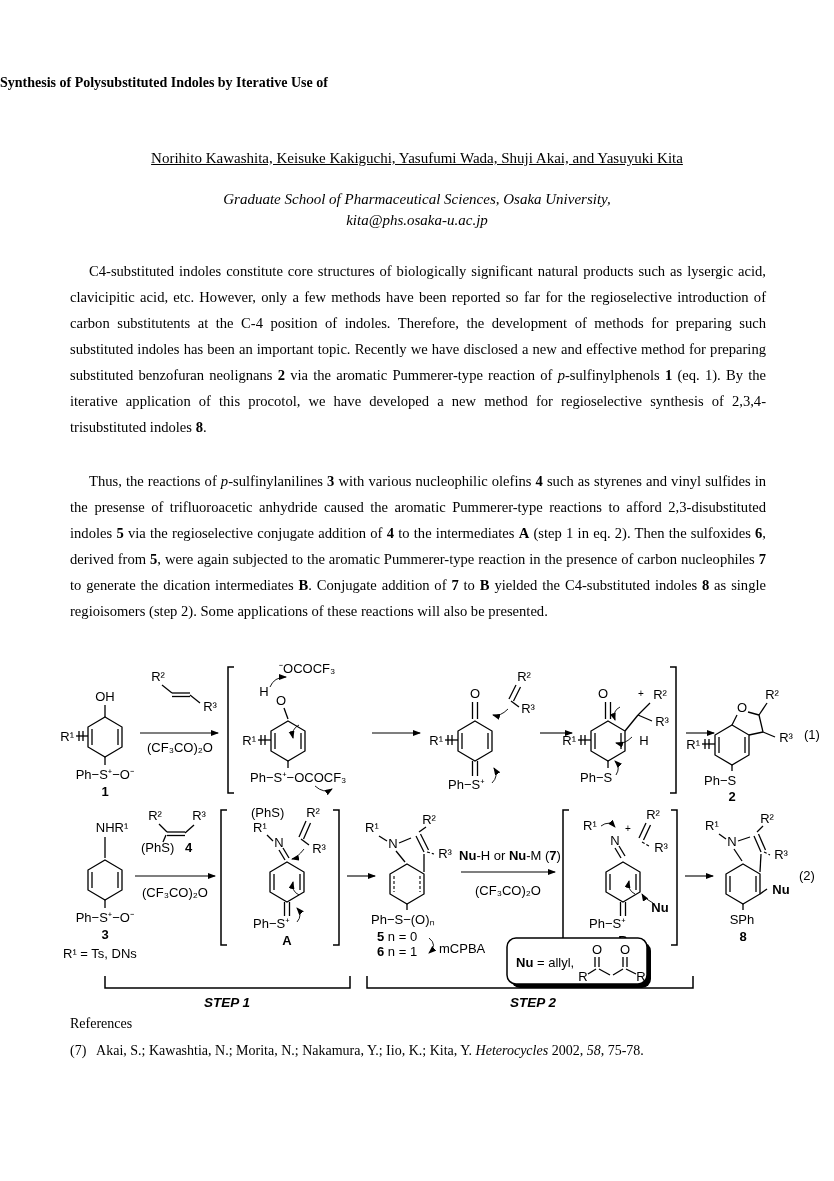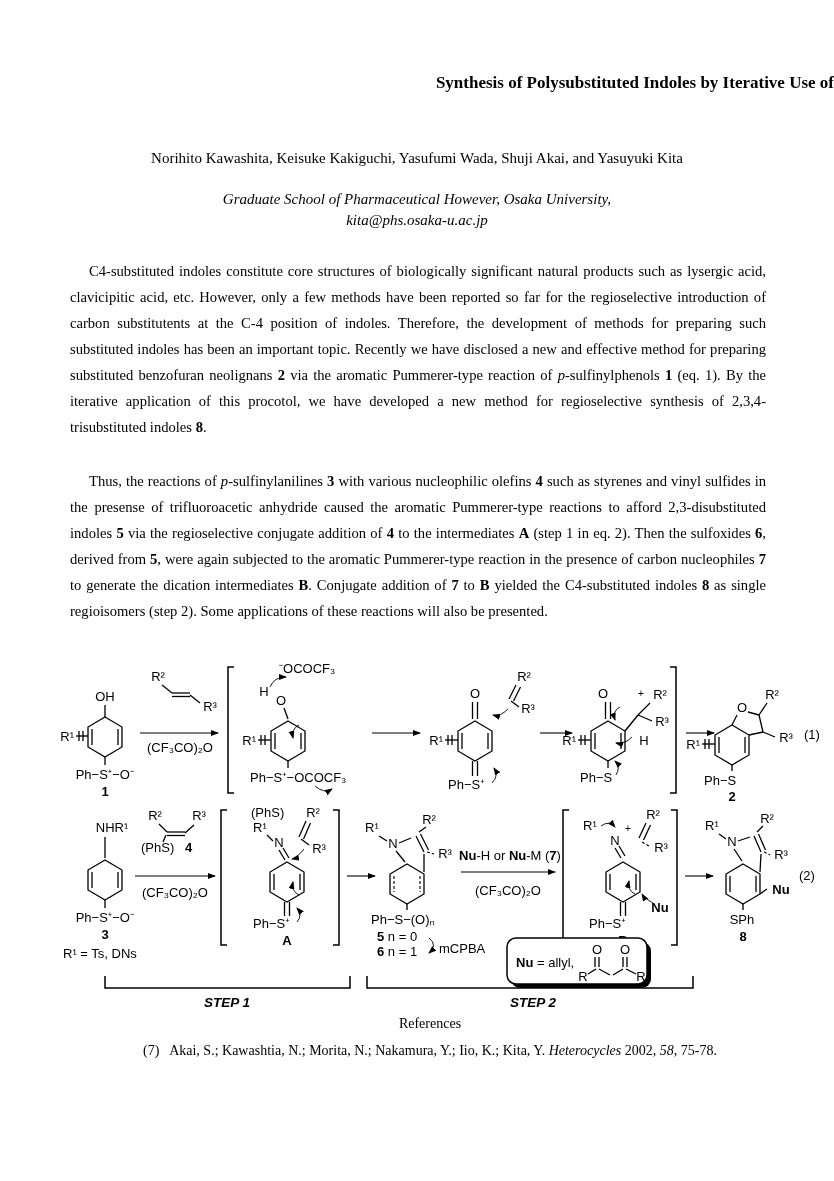--- a/index.html
+++ b/index.html
@@ -1,23 +1,23 @@
 <!DOCTYPE html>
 <html><head>
 <meta charset="utf-8">
 <style>
   html,body{margin:0;padding:0;background:#ffffff;}
   .page{position:relative;width:834px;height:1181px;background:#ffffff;color:#000;
         font-family:"Liberation Serif",serif;overflow:hidden;}
   .abs{position:absolute;}
-  .title{font-weight:bold;font-size:17px;line-height:26px;text-align:right;width:834px;}
+  .title{font-weight:bold;font-size:14px;line-height:26px;text-align:left;width:834px;}
   .authors{font-size:15px;text-align:center;width:834px;}
   .affil{font-style:italic;font-size:15px;line-height:21px;text-align:center;width:834px;}
   .para{font-size:14.6px;line-height:26px;text-align:justify;text-indent:19px;width:696px;}
-  .refs{font-size:14px;width:720px;text-align:center;}
+  .refs{font-size:14px;width:720px;}
   .refs .ref{margin-top:9px;line-height:19px;white-space:pre-wrap;}
   .refs .rhead{margin-bottom:4px;}
   svg text{font-family:"Liberation Sans",sans-serif;font-size:13px;fill:#000;}
   svg text.bb{font-weight:bold;}
   svg text.sm{font-size:10px;}
   svg text.stp{font-weight:bold;font-style:italic;font-size:13.5px;}
   .bnd{stroke:#000;stroke-width:1.3;fill:none;}
   .arr{stroke:#000;stroke-width:1.1;fill:none;}
   .crv{stroke:#000;stroke-width:0.9;fill:none;}
   .brk{stroke:#000;stroke-width:1.5;fill:none;}
@@ -25,24 +25,24 @@
 </style>
 </head>
 <body>
 
 <div class="page">
 
   <div class="abs title" style="top:70px;left:0;">
     <div>Synthesis of Polysubstituted Indoles by Iterative Use of</div>
   </div>
 
-  <div class="abs authors" style="top:150px;left:0;">Norihito Kawashita, Keisuke Kakiguchi, Yasufumi Wada, Shuji Akai, and Yasuyuki Kita</div>
+  <div class="abs authors" style="top:150px;left:0;text-decoration:underline;">Norihito Kawashita, Keisuke Kakiguchi, Yasufumi Wada, Shuji Akai, and Yasuyuki Kita</div>
 
   <div class="abs affil" style="top:189px;left:0;">
-    <div>Graduate School of Pharmaceutical However, Osaka University,</div>
+    <div>Graduate School of Pharmaceutical Sciences, Osaka University,</div>
     <div>kita@phs.osaka-u.ac.jp</div>
   </div>
 
   <div class="abs para" style="top:258px;left:70px;"><span>C4-substituted indoles constitute core structures of biologically significant natural products such as lysergic acid, clavicipitic acid, etc. However, only a few methods have been reported so far for the regioselective introduction of carbon substitutents at the C-4 position of indoles. Therefore, the development of methods for preparing such substituted indoles has been an important topic. Recently we have disclosed a new and effective method for preparing substituted benzofuran neolignans </span><span style="font-weight: bold;">2</span><span> via the aromatic Pummerer-type reaction of </span><span style="font-style: italic;">p</span><span>-sulfinylphenols </span><span style="font-weight: bold;">1</span><span> (eq. 1). By the iterative application of this procotol, we have developed a new method for regioselective synthesis of 2,3,4-trisubstituted indoles </span><span style="font-weight: bold;">8</span><span>.</span></div>
   <div class="abs para" style="top:468px;left:70px;"><span>Thus, the reactions of </span><span style="font-style: italic;">p</span><span>-sulfinylanilines </span><span style="font-weight: bold;">3</span><span> with various nucleophilic olefins </span><span style="font-weight: bold;">4</span><span> such as styrenes and vinyl sulfides in the presense of trifluoroacetic anhydride caused the aromatic Pummerer-type reactions to afford 2,3-disubstituted indoles </span><span style="font-weight: bold;">5</span><span> via the regioselective conjugate addition of </span><span style="font-weight: bold;">4</span><span> to the intermediates </span><span style="font-weight: bold;">A</span><span> (step 1 in eq. 2). Then the sulfoxides </span><span style="font-weight: bold;">6</span><span>, derived from </span><span style="font-weight: bold;">5</span><span>, were again subjected to the aromatic Pummerer-type reaction in the presence of carbon nucleophiles </span><span style="font-weight: bold;">7</span><span> to generate the dication intermediates </span><span style="font-weight: bold;">B</span><span>. Conjugate addition of </span><span style="font-weight: bold;">7</span><span> to </span><span style="font-weight: bold;">B</span><span> yielded the C4-substituted indoles </span><span style="font-weight: bold;">8</span><span> as single regioisomers (step 2). Some applications of these reactions will also be presented.</span></div>
 
   <div class="abs" style="top:655px;left:60px;">
   <svg width="774" height="150" viewBox="0 0 774 150">
     <defs>
       <marker id="ah1" viewBox="0 0 8 8" refX="7" refY="3" markerWidth="8" markerHeight="8" orient="auto" markerUnits="userSpaceOnUse">

